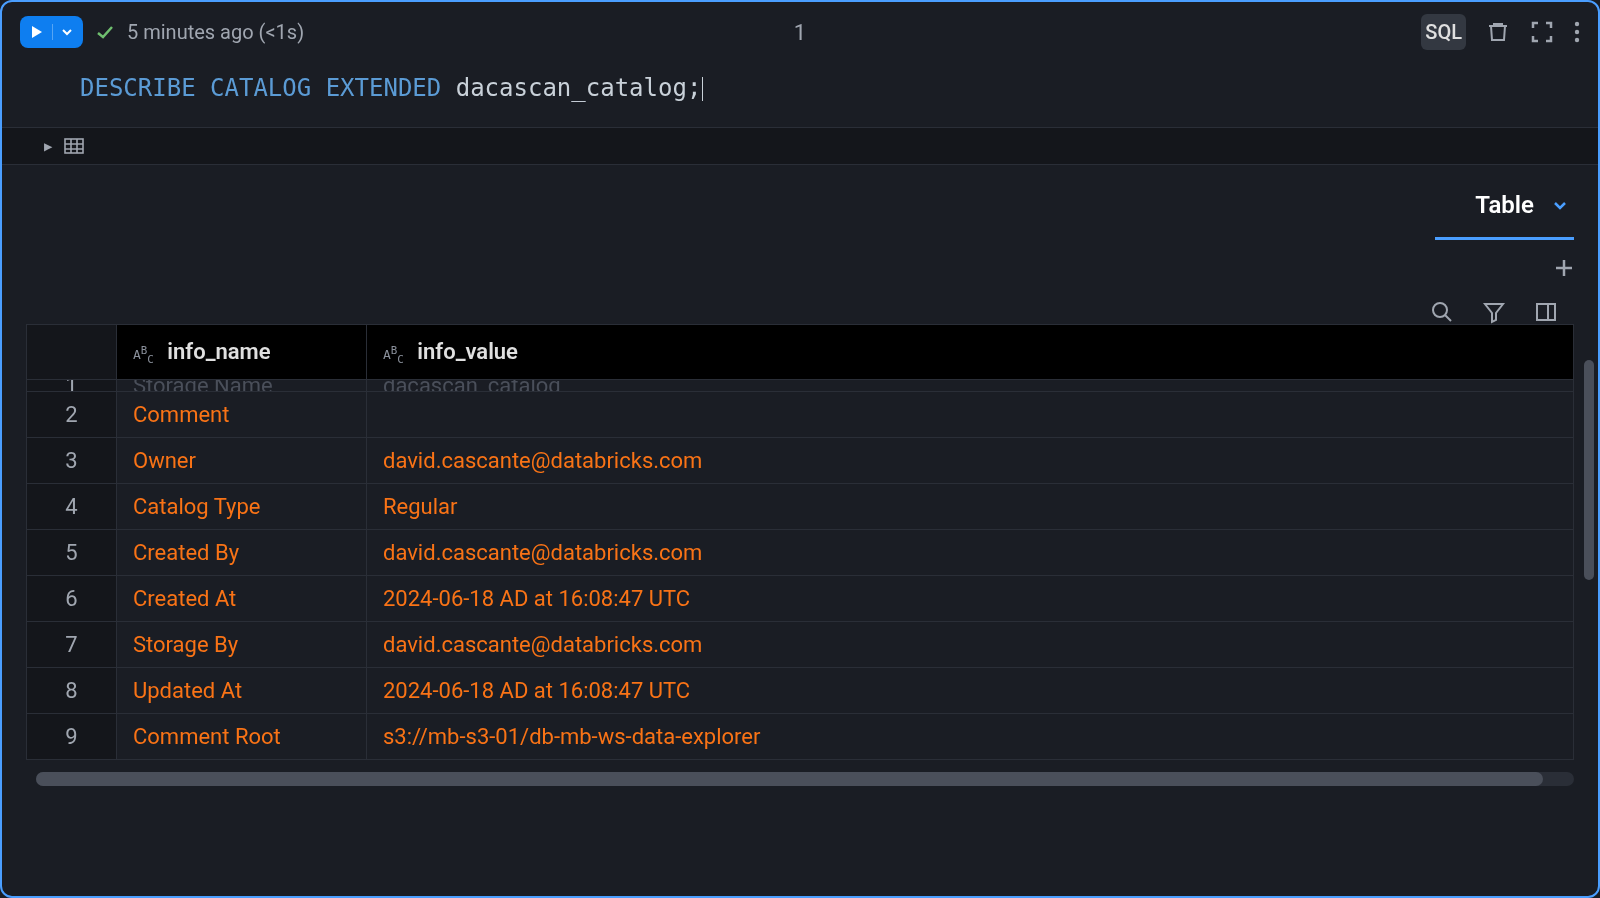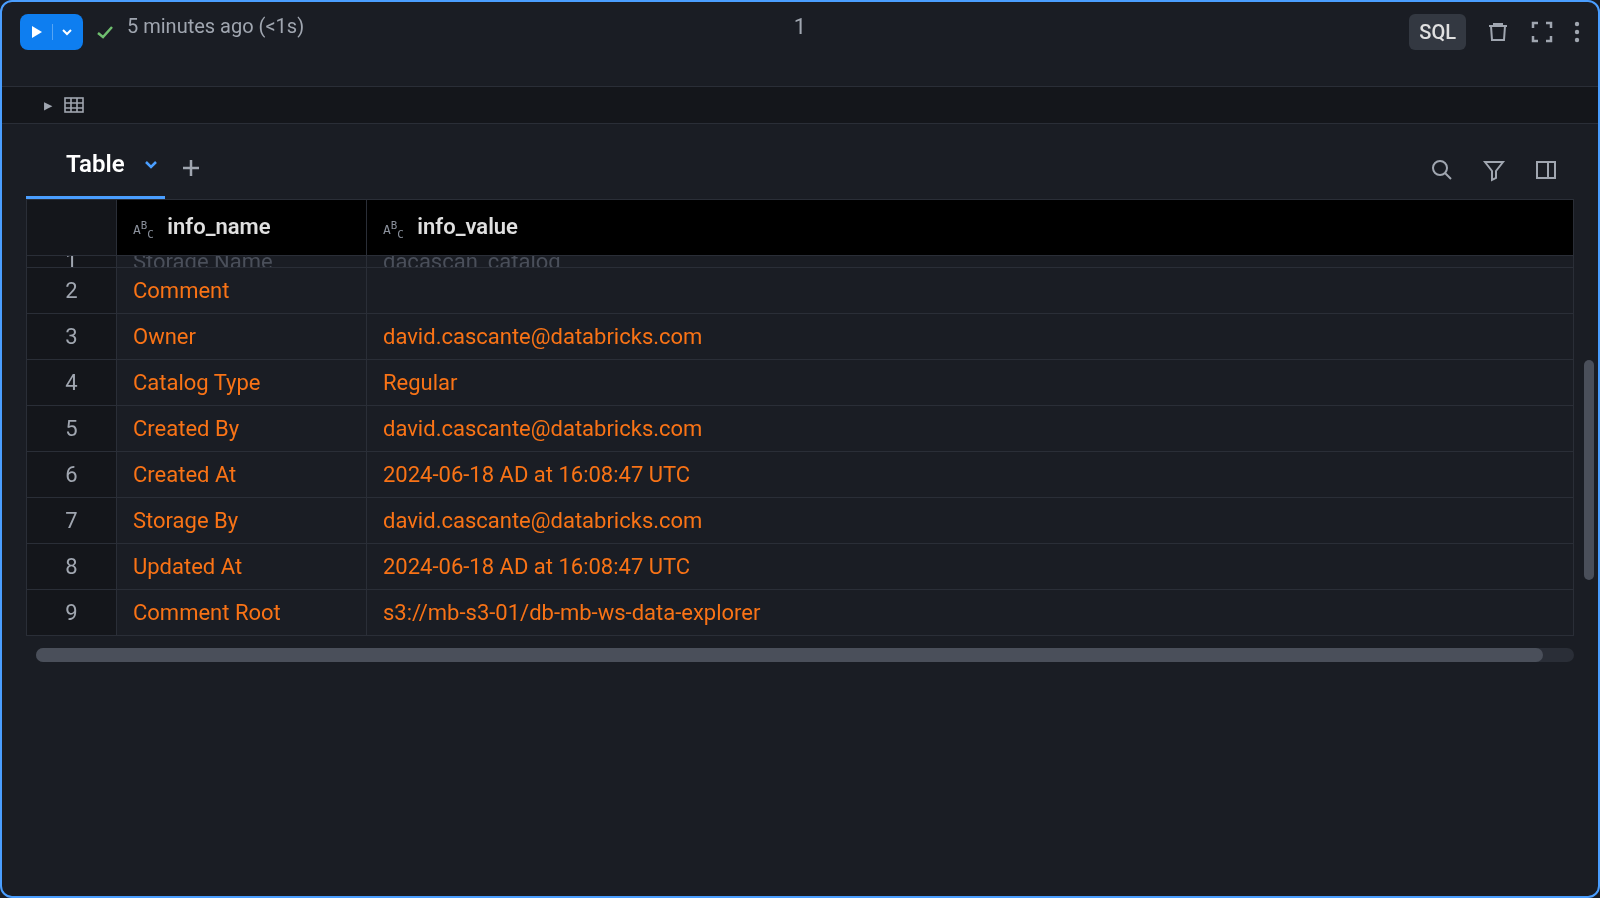--- a/index.html
+++ b/index.html
@@ -9,20 +9,21 @@
     font-family: -apple-system, BlinkMacSystemFont, "Segoe UI", Roboto, sans-serif;
     font-size: 14px;
     width: 1600px;
     height: 898px;
     overflow: hidden;
     border: 2px solid #4a9eff;
     border-radius: 12px;
   }
   .toolbar {
     display: flex;
+    align-items: center;
     padding: 12px 18px;
     gap: 12px;
     position: relative;
   }
   .run-btn {
     background: #0e7ef0;
     border: none;
     border-radius: 8px;
     display: flex;
     align-items: center;
@@ -46,21 +47,21 @@
   }
   .toolbar-right {
     margin-left: auto;
     display: flex;
     align-items: center;
     gap: 20px;
   }
   .sql-badge {
     background: #333841;
     color: #e0e0e0;
-    padding: 6px 10px;
+    padding: 6px 4px;
     border-radius: 6px;
     font-size: 20px;
     font-weight: 500;
   }
   .icon-btn {
     background: none;
     border: none;
     color: #a0a6b0;
     cursor: pointer;
     display:flex;
@@ -97,23 +98,24 @@
     background: #14161b;
   }
   .schema-expand { color:#a0a6b0; font-size:14px; }
   .schema-icon {
     display:inline-flex;
     color:#a0a6b0;
   }
   .schema-var { color:#e0e0e0; }
   .results-toolbar {
     display:flex;
-    align-items:center;
+    align-items:flex-end;
     padding: 16px 24px 0 24px;
     gap: 16px;
+    flex-direction: column;
   }
   .tab-active {
     font-size: 24px;
     font-weight:600;
     color:#fff;
     padding: 10px 6px 18px 40px;
     border-bottom: 3px solid #4a9eff;
     position:relative;
     display:flex;
     align-items:center;
@@ -257,20 +259,29 @@
       <svg width="6" height="24" viewBox="0 0 6 24">
           <circle cx="3" cy="4" r="2.2" fill="#a0a6b0"></circle>
           <circle cx="3" cy="12" r="2.2" fill="#a0a6b0"></circle>
           <circle cx="3" cy="20" r="2.2" fill="#a0a6b0"></circle>
         </svg>
     </button>
   </div>
 </div>
 
 <div class="code-area">
+  <div>
+    <span class="code-keyword">DESCRIBE</span>
+    <span> </span>
+    <span class="code-keyword">CATALOG</span>
+    <span> </span>
+    <span class="code-keyword">EXTENDED</span>
+    <span> </span>
+    <span class="code-plain">dacascan_catalog;</span><span class="cursor-bar"></span>
+  </div>
 </div>
 
 <div class="schema-bar">
   <span class="schema-expand">▶</span>
   <span class="schema-icon">
     <svg width="20" height="16" viewBox="0 0 20 16" fill="none" stroke="#a0a6b0" stroke-width="1.6">
         <rect x="1" y="1" width="18" height="14"></rect>
         <line x1="1" y1="6" x2="19" y2="6"></line>
         <line x1="1" y1="11" x2="19" y2="11"></line>
         <line x1="7" y1="1" x2="7" y2="15"></line>

